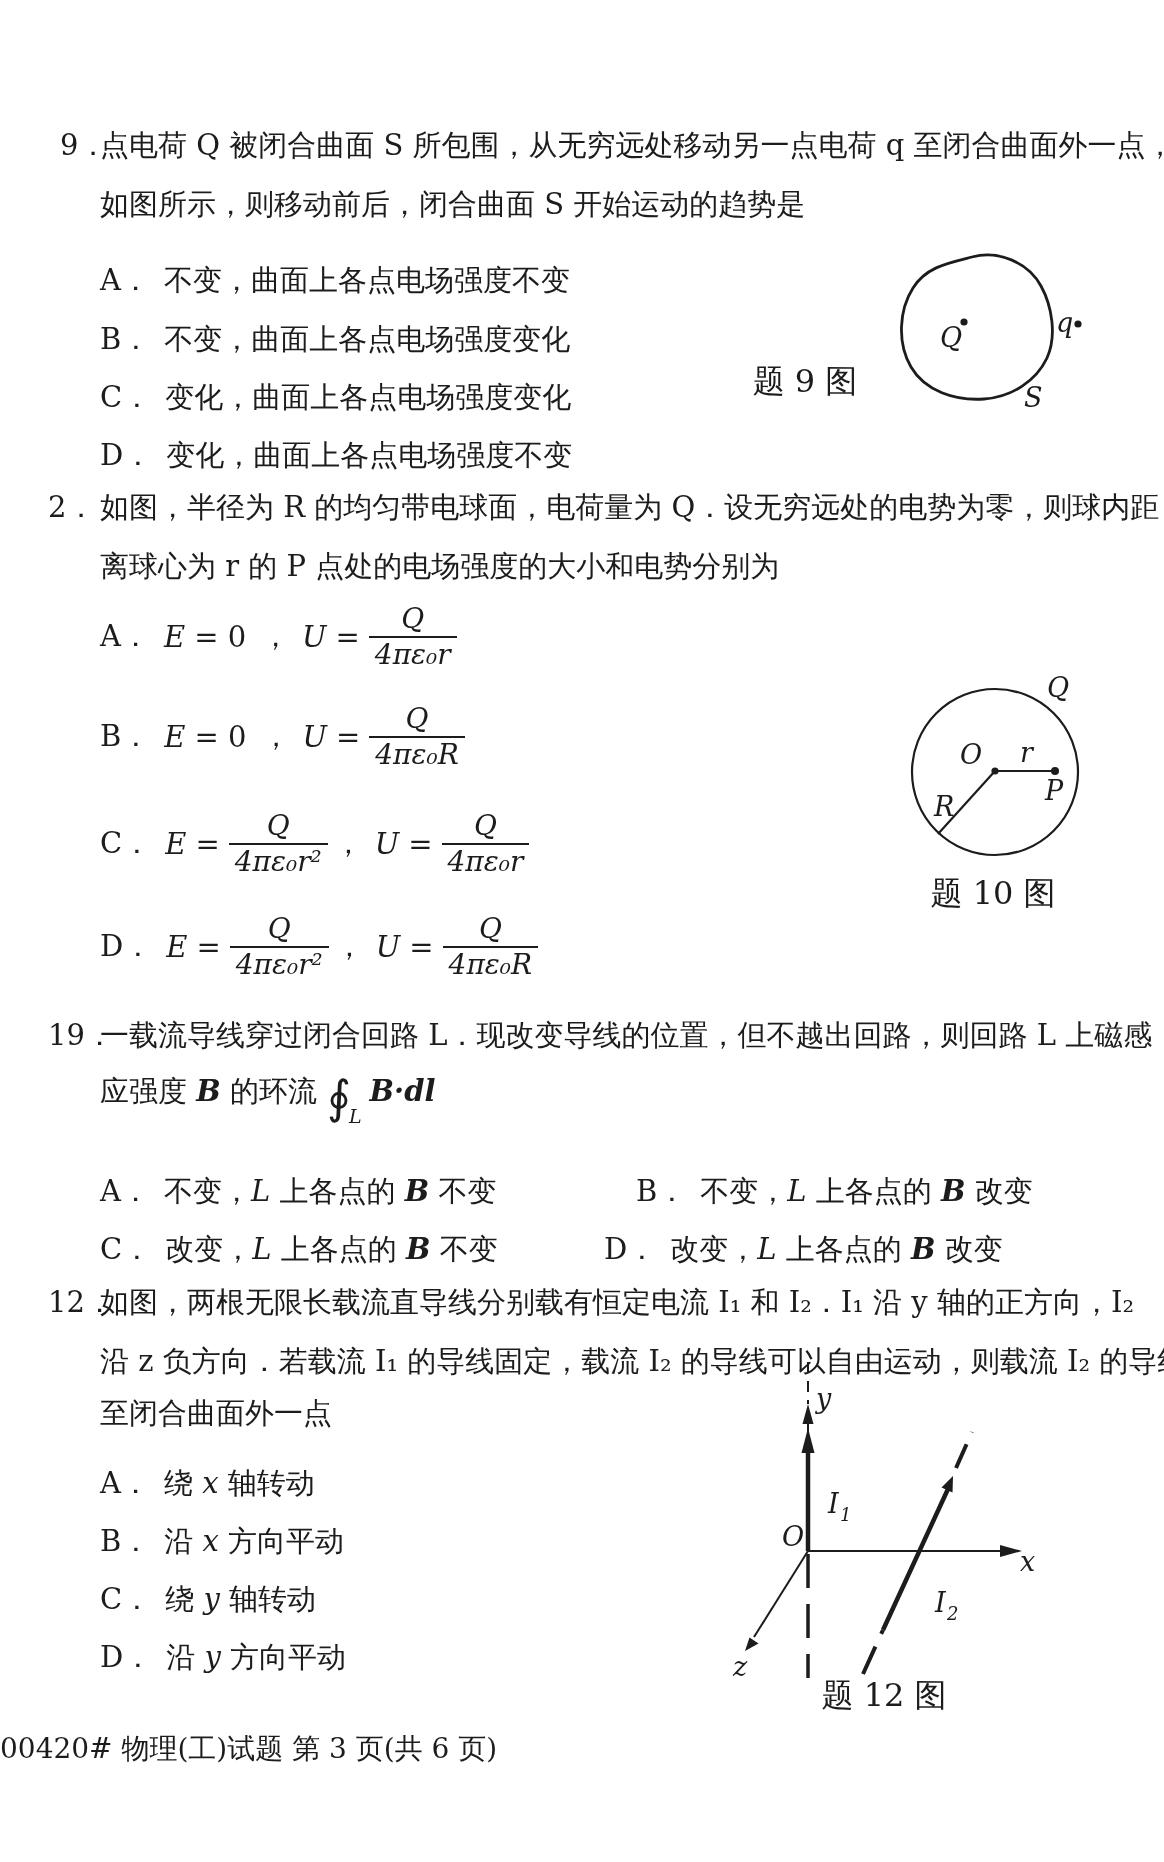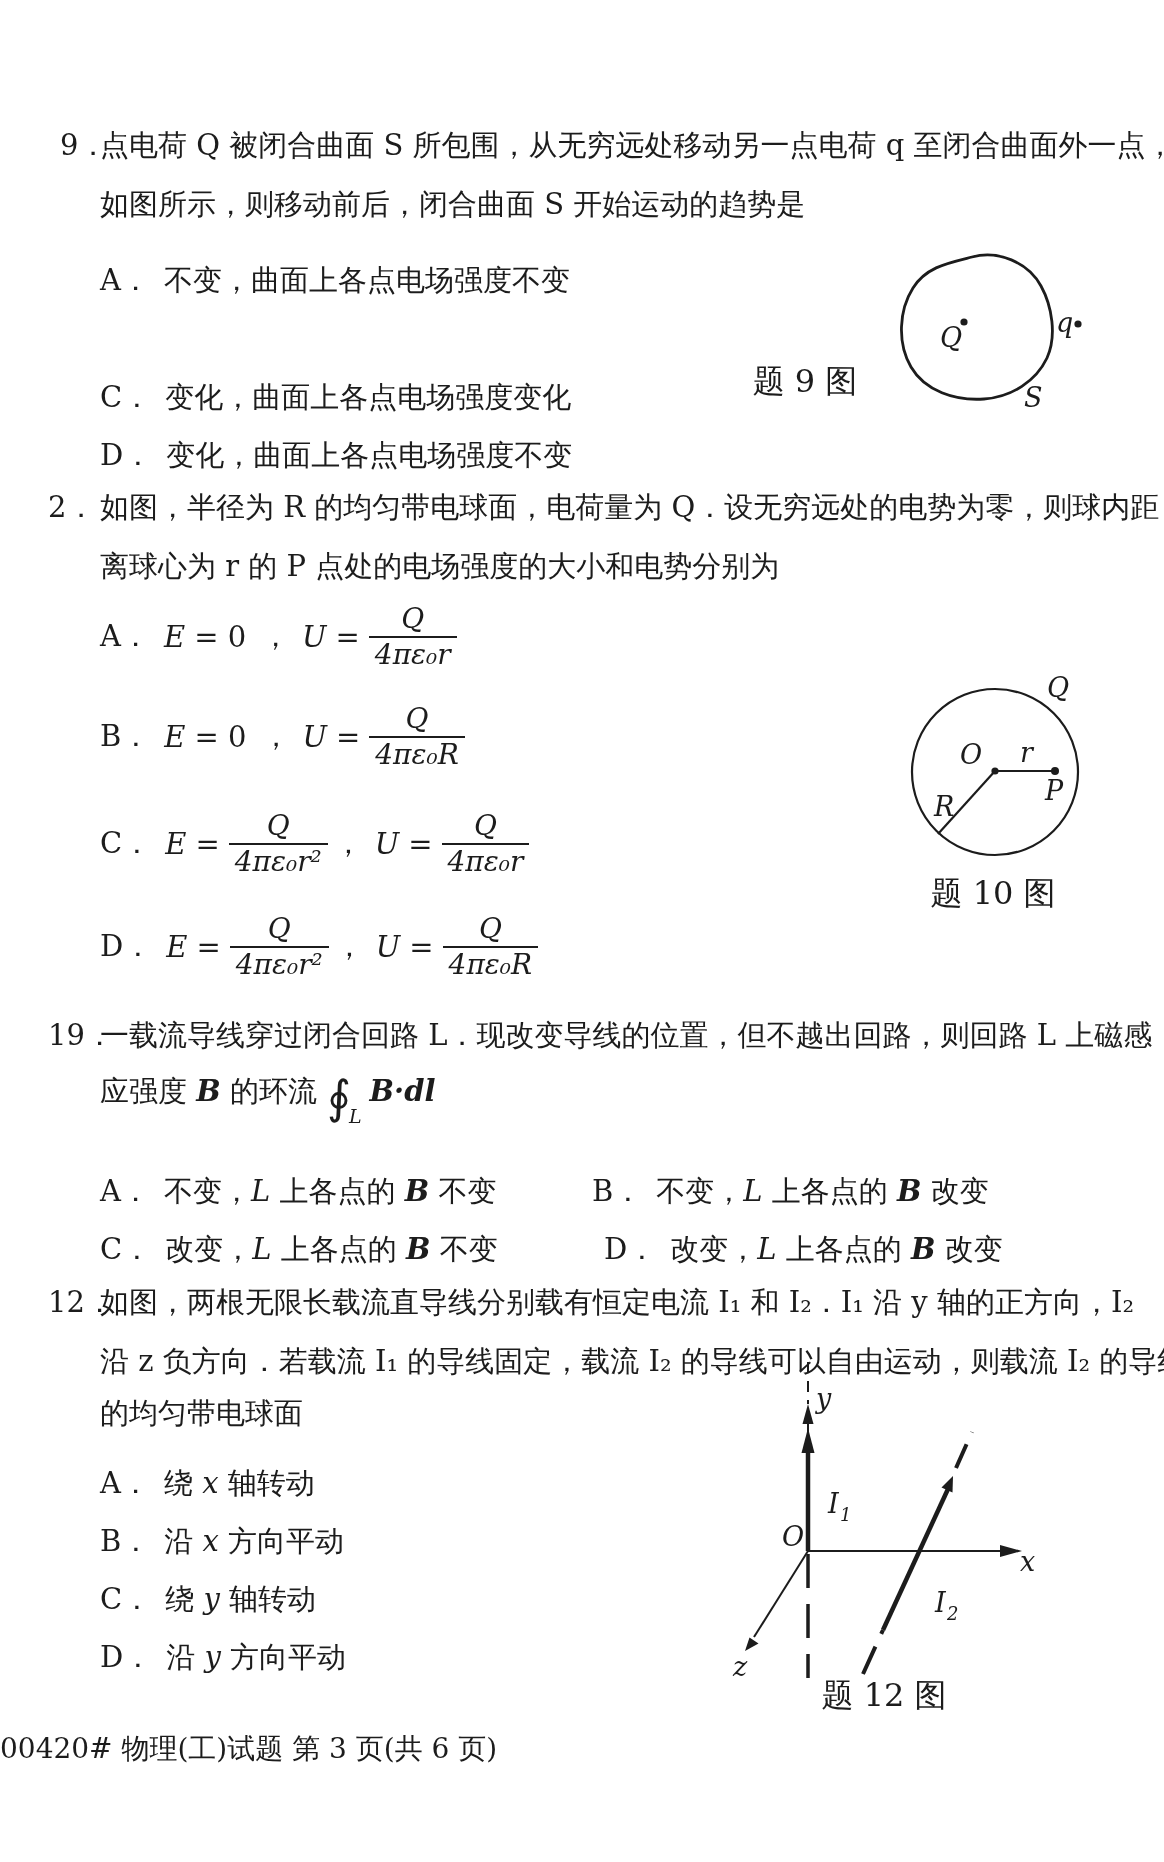--- a/index.html
+++ b/index.html
@@ -37,20 +37,23 @@
 
 <div id="page">
 
   <div class="qnum" style="left:60px;top:128px">9．</div>
   <div class="line" style="left:100px;top:128px">点电荷 Q 被闭合曲面 S 所包围，从无穷远处移动另一点电荷 q 至闭合曲面外一点，</div>
   <div class="line" style="left:100px;top:187px">如图所示，则移动前后，闭合曲面 S 开始运动的趋势是</div>
 
   <div class="opt" style="left:100px;top:247px">
     <span class="lbl">A．</span><span>不变，曲面上各点电场强度不变</span>
   </div>
+  <div class="opt" style="left:100px;top:306px">
+    <span class="lbl">B．</span><span>不变，曲面上各点电场强度变化</span>
+  </div>
   <div class="opt" style="left:100px;top:364px">
     <span class="lbl">C．</span><span>变化，曲面上各点电场强度变化</span>
   </div>
   <div class="opt" style="left:100px;top:422px">
     <span class="lbl">D．</span><span>变化，曲面上各点电场强度不变</span>
   </div>
 
   <svg style="left:880px;top:240px" width="230" height="175" viewBox="0 0 230 175">
     <path class="figstroke" stroke-width="2.8" d="M 92,17 C 118,10 148,22 161,46 C 172,66 177,96 167,118 C 156,141 132,157 104,159 C 75,161 45,151 31,127 C 17,103 19,70 33,48 C 46,27 68,23 92,17 Z"></path>
     <circle cx="84" cy="82" r="3.6" fill="#1c1c1c"></circle>
@@ -141,34 +144,34 @@
 
   <div class="qnum" style="left:48px;top:1018px">19．</div>
   <div class="line" style="left:100px;top:1018px">一载流导线穿过闭合回路 L．现改变导线的位置，但不越出回路，则回路 L 上磁感</div>
   <div class="line" style="left:100px;top:1074px">
     <span>应强度 </span><span class="bit">B</span><span> 的环流</span><span class="oint">∮</span><span class="osub">L</span><span class="bit">B·dl</span>
   </div>
 
   <div class="opt" style="left:100px;top:1158px">
     <span class="lbl">A．</span><span>不变，</span><span class="mvar">L</span><span> 上各点的 </span><span class="bit">B</span><span> 不变</span>
   </div>
-  <div class="opt" style="left:592px;top:1158px">
+  <div class="opt" style="left:636px;top:1158px">
     <span class="lbl">B．</span><span>不变，</span><span class="mvar">L</span><span> 上各点的 </span><span class="bit">B</span><span> 改变</span>
   </div>
   <div class="opt" style="left:100px;top:1216px">
     <span class="lbl">C．</span><span>改变，</span><span class="mvar">L</span><span> 上各点的 </span><span class="bit">B</span><span> 不变</span>
   </div>
   <div class="opt" style="left:604px;top:1216px">
     <span class="lbl">D．</span><span>改变，</span><span class="mvar">L</span><span> 上各点的 </span><span class="bit">B</span><span> 改变</span>
   </div>
 
   <div class="qnum" style="left:48px;top:1285px">12．</div>
   <div class="line" style="left:100px;top:1285px">如图，两根无限长载流直导线分别载有恒定电流 I₁ 和 I₂．I₁ 沿 y 轴的正方向，I₂</div>
   <div class="line" style="left:100px;top:1344px">沿 z 负方向．若载流 I₁ 的导线固定，载流 I₂ 的导线可以自由运动，则载流 I₂ 的导线</div>
-  <div class="line" style="left:100px;top:1396px">的均匀带电球面</div>
+  <div class="line" style="left:100px;top:1396px">至闭合曲面外一点</div>
 
   <div class="opt" style="left:100px;top:1450px">
     <span class="lbl">A．</span><span>绕 </span><span class="mvar">x</span><span> 轴转动</span>
   </div>
   <div class="opt" style="left:100px;top:1508px">
     <span class="lbl">B．</span><span>沿 </span><span class="mvar">x</span><span> 方向平动</span>
   </div>
   <div class="opt" style="left:100px;top:1566px">
     <span class="lbl">C．</span><span>绕 </span><span class="mvar">y</span><span> 轴转动</span>
   </div>

